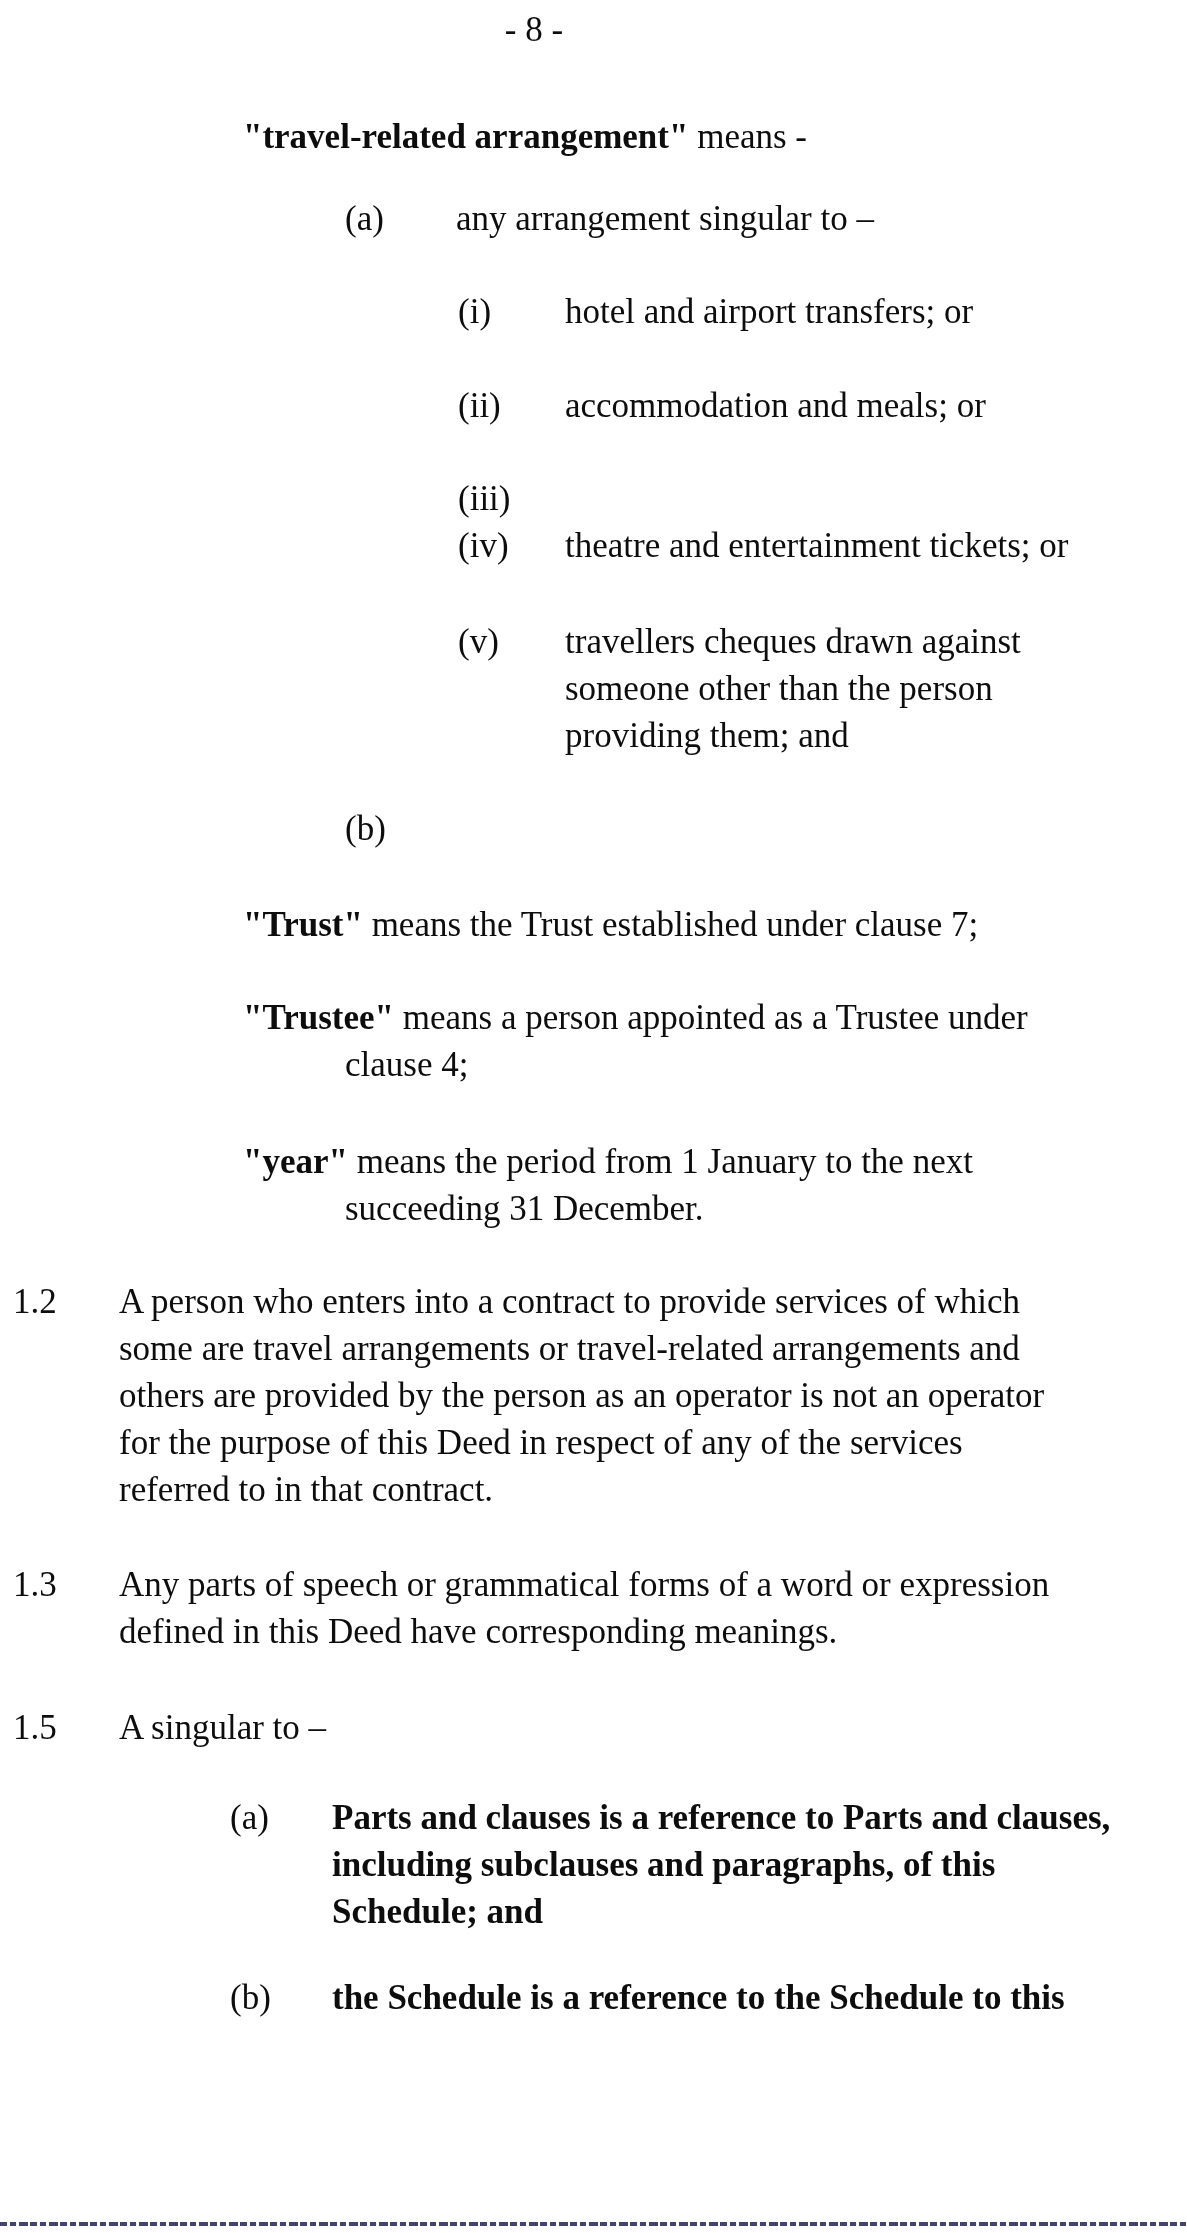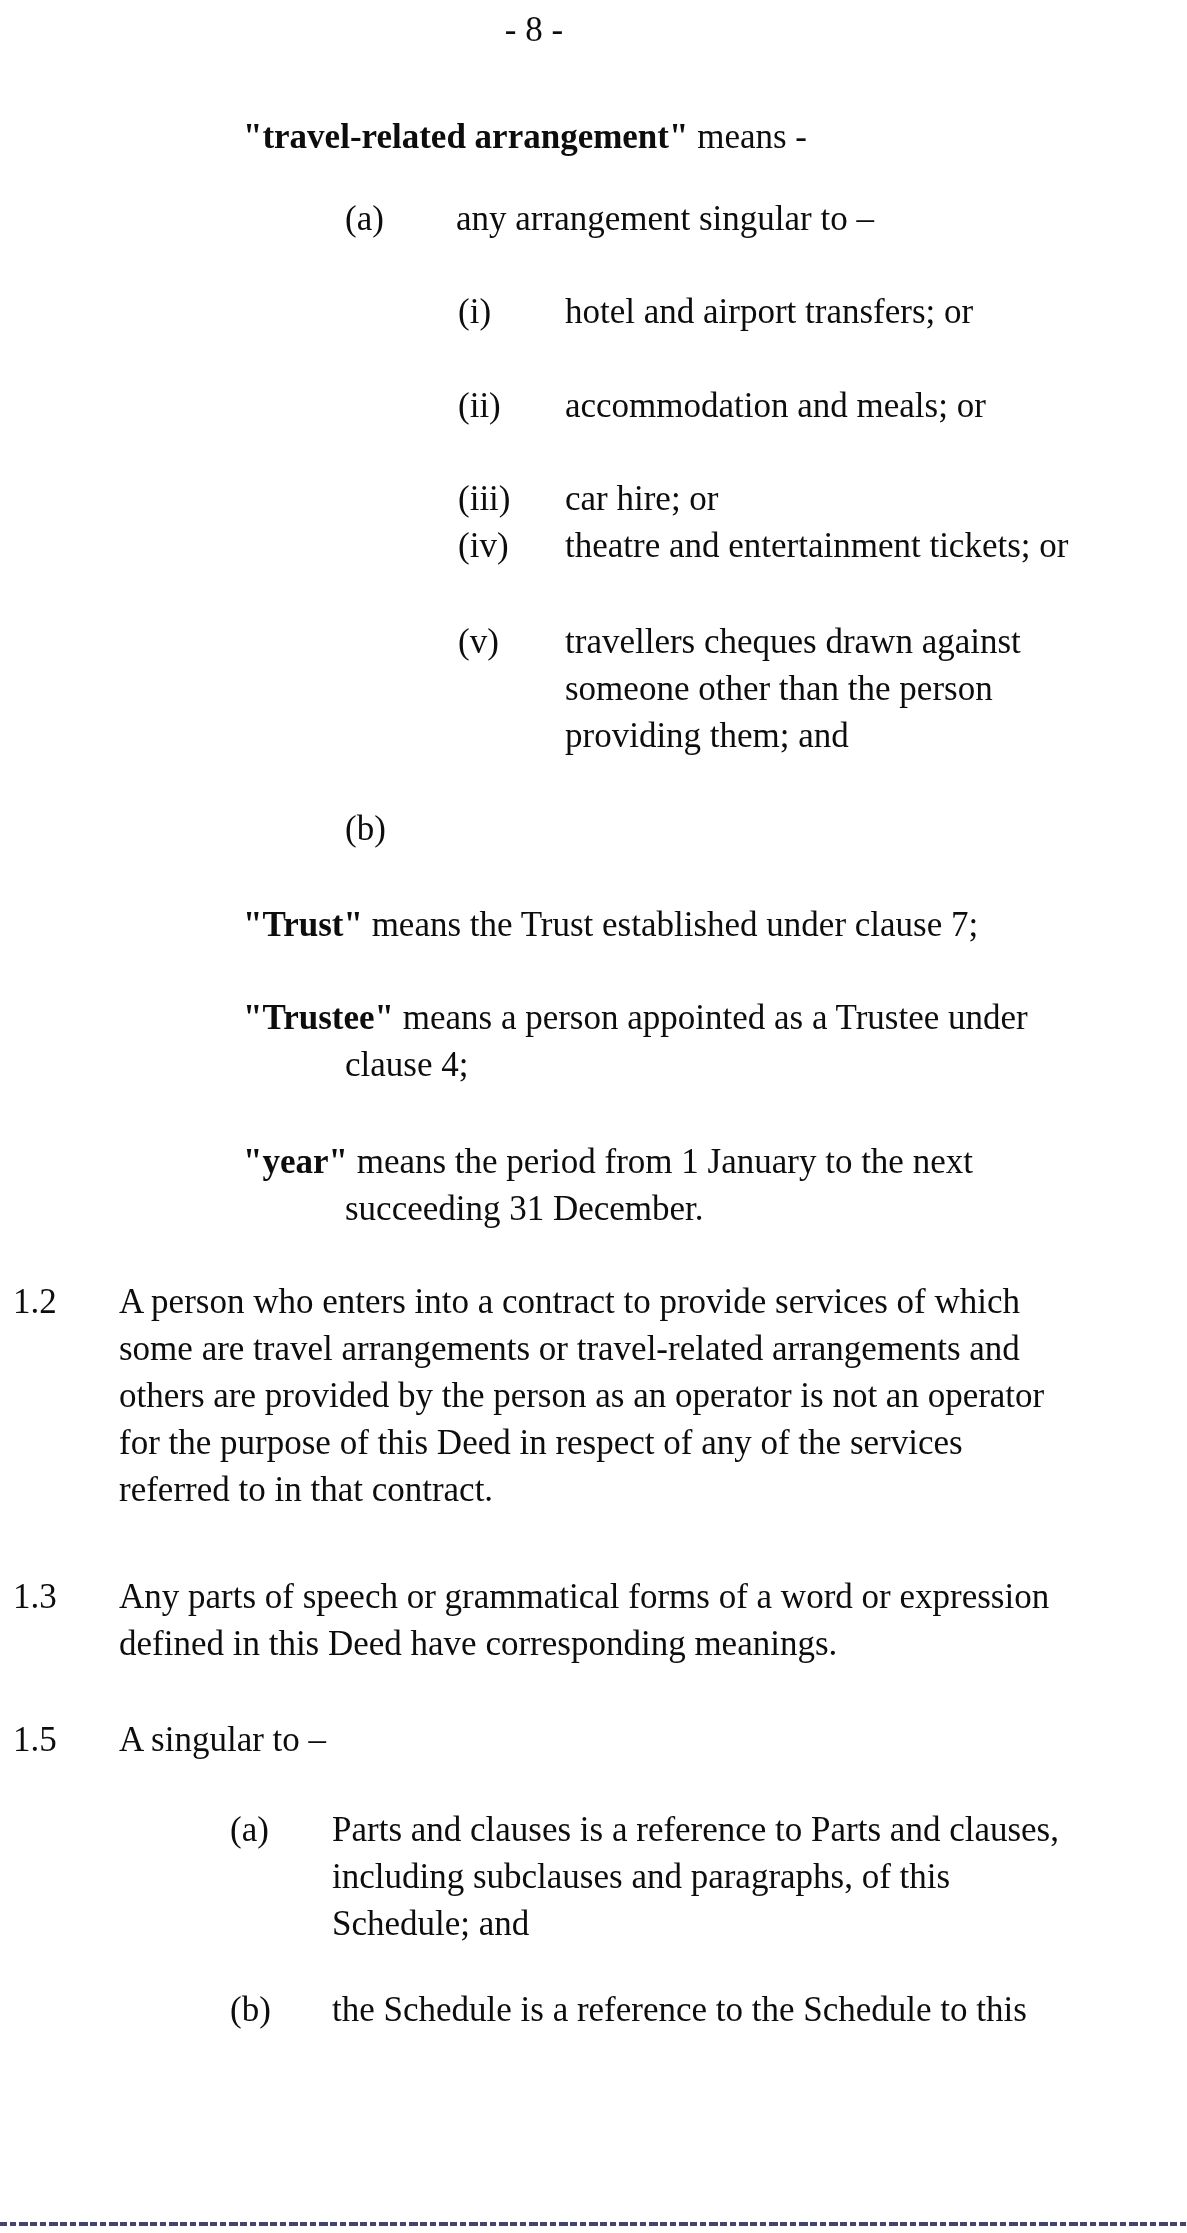--- a/index.html
+++ b/index.html
@@ -43,27 +43,27 @@
   .roman-item .text { flex: 1; }
 
   
   .clause { display: flex; margin-left: 13px; margin-right: 4px; }
   .clause .num { flex: 0 0 106px; }
   .clause .body { flex: 1; }
 
   
   .sub-item { display: flex; margin-left: 230px; margin-right: 4px; }
   .sub-item .marker { flex: 0 0 102px; }
-  .sub-item .text { flex: 1; }
+  .sub-item .text { flex: 1; font-weight: bold; }
 
   
   .mt-def-head { margin-top: 60px; }
   .mt-line { margin-top: 46px; }
   .mt-line2 { margin-top: 47px; }
-  .mt-line3 { margin-top: 60px; }
+  .mt-line3 { margin-top: 48px; }
   .mt-big { margin-top: 49px; }
   .mt-big2 { margin-top: 50px; }
   .mt-1903 { margin-top: 49px; font-family: Liberation Serif, serif; }
   .mt-1993 { margin-top: 43px; }
   .mt-2173 { margin-top: 39px; }
   .mt-0 { margin-top: 0; }
 
   
   .bottom-rule {
     --rule-color: #2e2e60;
@@ -99,21 +99,20 @@
     <span class="text pre">hotel and airport transfers; or</span>
   </div>
 
   <div class="roman-item mt-line2">
     <span class="marker">(ii)</span>
     <span class="text pre">accommodation and meals; or</span>
   </div>
 
   <div class="roman-item mt-line">
     <span class="marker">(iii)</span>
-    <span class="text pre">car hire; or</span>
   </div>
 
   <div class="roman-item mt-0">
     <span class="marker">(iv)</span>
     <span class="text pre">theatre and entertainment tickets; or</span>
   </div>
 
   <div class="roman-item mt-big">
     <span class="marker">(v)</span>
     <span class="text pre">travellers cheques drawn against

